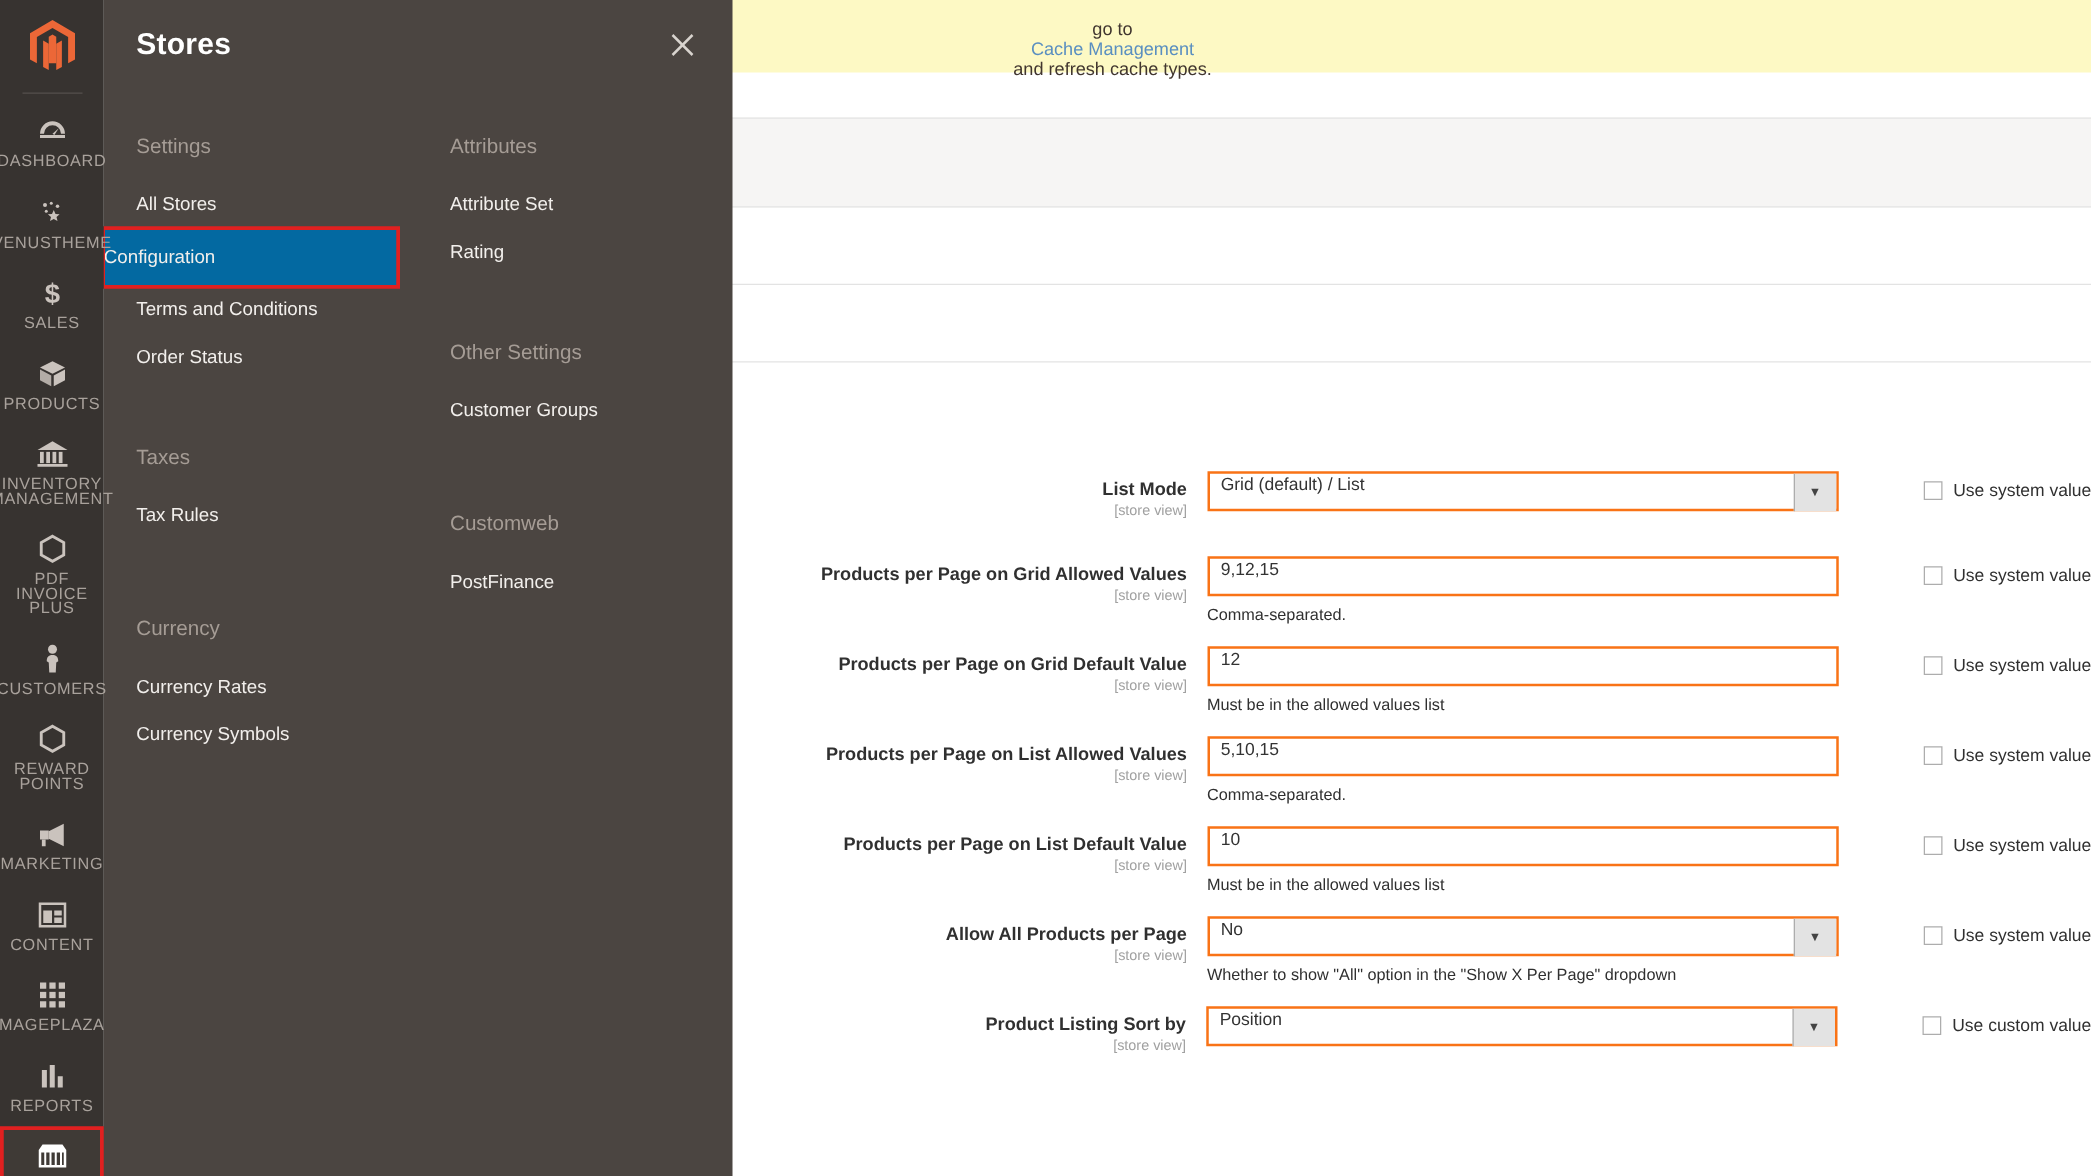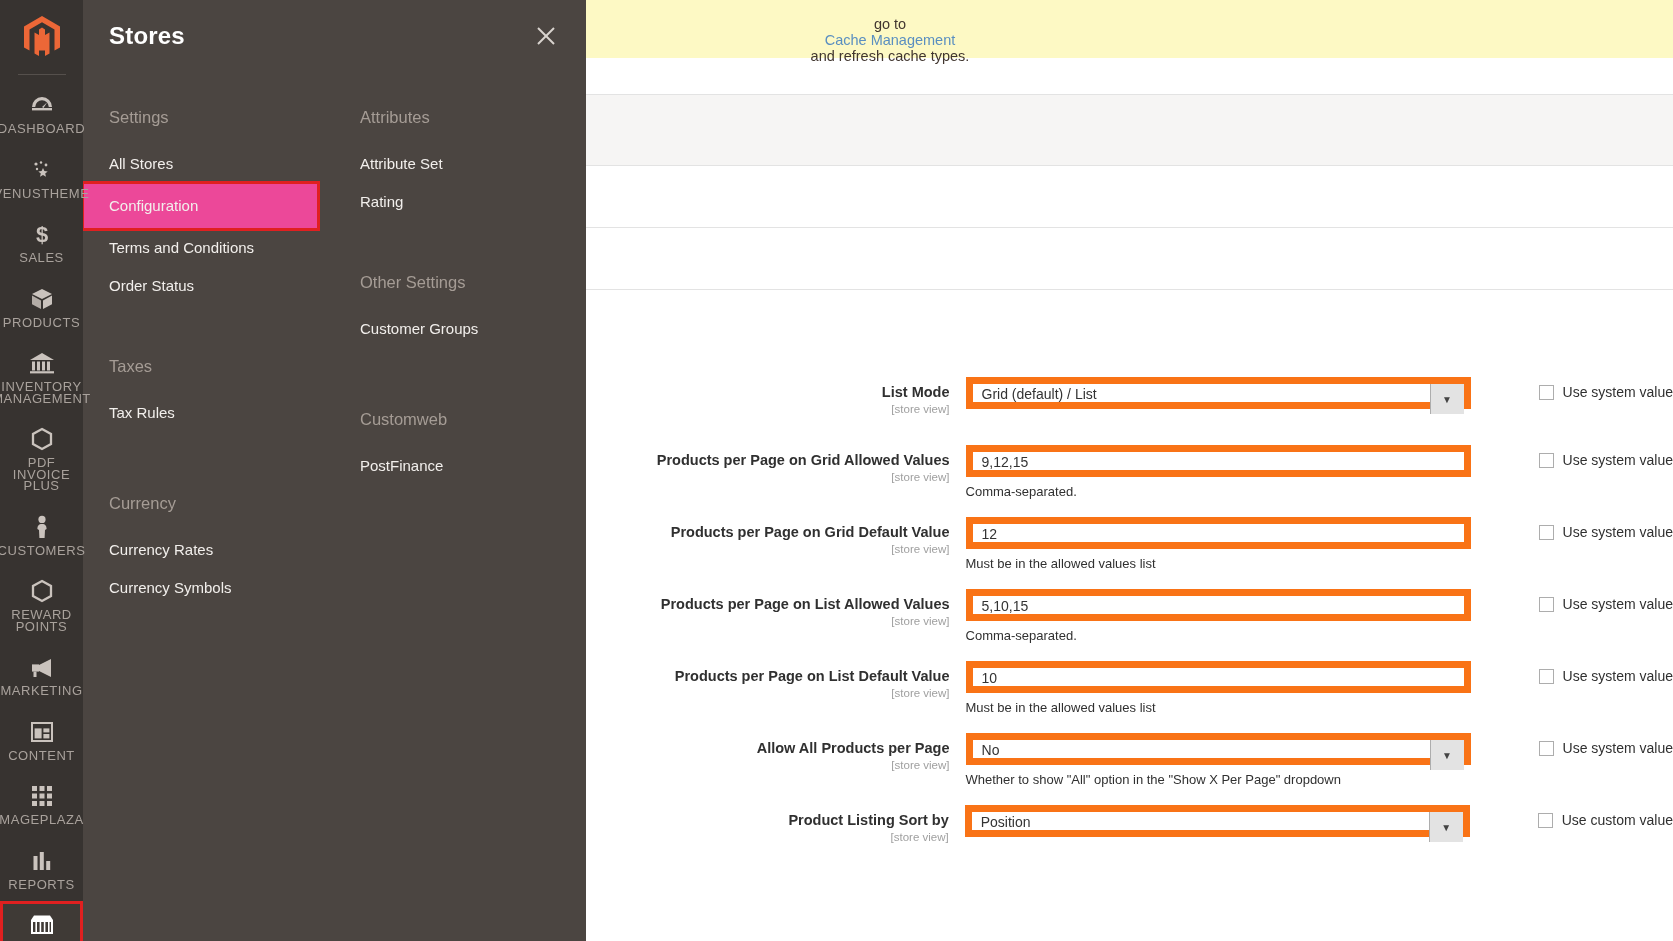--- a/index.html
+++ b/index.html
@@ -63,21 +63,21 @@
   .menu-group-title {
     color:#a59c95; font-size:16.5px; margin:18px 0 18px 0;
     font-family:"Liberation Sans", sans-serif; font-weight:normal;
   }
   .menu-link {
     display:block; color:#f2efec; font-size:15px; padding:10px 0 10px 0;
     cursor:pointer; font-family:"Liberation Sans", sans-serif;
     position:relative; line-height:18px;
   }
   .menu-link.sel {
-    background:#ec4899; margin-left:-26px; padding-left:26px;
+    background:#0369a1; margin-left:-26px; 
     width:235px; padding-top:14px; padding-bottom:14px;
     outline:3px solid #e02020; outline-offset:-1px;
   }
   .spacer-34 { height:34px; }
   .spacer-44 { height:44px; }
 
   
   .main {
     position:absolute; left:83px; top:0; right:0; height:941px;
     background:#ffffff; z-index:10; overflow:hidden;
@@ -115,22 +115,22 @@
     font-size:14.5px; color:#303030; font-weight:bold;
     font-family:"Liberation Sans", sans-serif; display:block;
     line-height:18px;
   }
   .field-scope {
     font-size:11.5px; color:#a0a0a0; display:block; margin-top:2px;
     font-family:"Liberation Sans", sans-serif;
   }
   .field-control { width:505px; }
   .ctrl-box {
-    width:505px; height:32px; border:7px solid #f97316; background:#fff;
-    display:flex; align-items:flex-end; position:relative;
+    width:505px; height:32px; border:2px solid #f97316; background:#fff;
+    display:flex; align-items:flex-start; position:relative;
   }
   .ctrl-box .val {
     padding-left:9px; font-size:14px; color:#333;
     font-family:"Liberation Sans", sans-serif;
   }
   .ctrl-box.select .arrow {
     position:absolute; right:0; top:0; width:34px; height:30px;
     background:#e3e3e3; border-left:1px solid #adadad;
     display:flex; align-items:center; justify-content:center;
     font-size:10px; color:#444;

